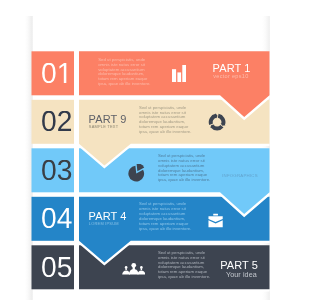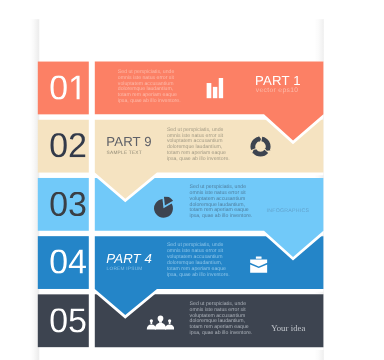--- a/index.html
+++ b/index.html
@@ -101,37 +101,38 @@
           <path transform="translate(1139 0)" d="M1049 389Q1049 194 925.0 87.0Q801 -20 571 -20Q357 -20 229.5 76.5Q102 173 78 362L264 379Q300 129 571 129Q707 129 784.5 196.0Q862 263 862 395Q862 510 773.5 574.5Q685 639 518 639H416V795H514Q662 795 743.5 859.5Q825 924 825 1038Q825 1151 758.5 1216.5Q692 1282 561 1282Q442 1282 368.5 1221.0Q295 1160 283 1049L102 1063Q122 1236 245.5 1333.0Q369 1430 563 1430Q775 1430 892.5 1331.5Q1010 1233 1010 1057Q1010 922 934.5 837.5Q859 753 715 723V719Q873 702 961.0 613.0Q1049 524 1049 389Z"></path>
         </g>
       </svg></div>
     <div class="icon" style="left:127.2px;top:148px;position:absolute;line-height:0;"><svg width="18.3" height="17.5" viewBox="0 0 107 102">
         <g fill="#3d4450" transform="translate(4 6)">
           <path d="M50,50L89.8,27.0A46,46 0 1 1 45.2,4.3Z"></path>
           <path d="M56.8,36.6L52.0,-9.1A46,46 0 0 1 96.6,13.6Z"></path>
         </g>
       </svg></div>
     <div class="lorem" style="left:139.1px;top:186.4px;color:#8cc5e9;">Sed ut perspiciatis, unde omnis iste natus error sit voluptatem accusantium doloremque laudantium, totam rem aperiam eaque ipsa, quae ab illo inventore.</div>
-    <div class="ptitle" style="left:88.6px;top:193.6px;color:#ffffff;font-style:italic;">PART 4</div>
+    <div class="ptitle" style="left:88.6px;top:193.6px;color:#ffffff;">PART 4</div>
     <div class="psub" style="left:88.8px;top:205.3px;color:#86c0e6;font-size:3.95px;letter-spacing:0.22px;">LOREM IPSUM</div>
     <div style="left:40.5px;top:192.4px;position:absolute;line-height:0;"><svg width="31.447798083747337" height="19.95" viewBox="0 0 2278 1409" preserveAspectRatio="none">
         <g transform="translate(0 1409) scale(1 -1)" fill="#ffffff">
           <path transform="translate(0 0)" d="M1059 705Q1059 352 934.5 166.0Q810 -20 567 -20Q324 -20 202.0 165.0Q80 350 80 705Q80 1068 198.5 1249.0Q317 1430 573 1430Q822 1430 940.5 1247.0Q1059 1064 1059 705ZM876 705Q876 1010 805.5 1147.0Q735 1284 573 1284Q407 1284 334.5 1149.0Q262 1014 262 705Q262 405 335.5 266.0Q409 127 569 127Q728 127 802.0 269.0Q876 411 876 705Z"></path>
           <path transform="translate(1139 0)" d="M881 319V0H711V319H47V459L692 1409H881V461H1079V319ZM711 1206Q709 1200 683.0 1153.0Q657 1106 644 1087L283 555L229 481L213 461H711Z"></path>
         </g>
       </svg></div>
     <div class="icon" style="left:208.3px;top:196.8px;position:absolute;line-height:0;"><svg width="15.2" height="15.2" viewBox="0 0 32 32">
         <g fill="#ffffff">
           <rect x="11" y="1.5" width="10" height="4" rx="0.6"></rect>
           <path d="M1 7 h30 v5.5 l-15 6.5 l-15 -6.5 Z"></path>
           <path d="M1 15.5 l15 6.4 l15 -6.4 v14.5 h-30 Z"></path>
         </g>
       </svg></div>
     <div class="lorem" style="left:158px;top:235px;color:#adb3bb;">Sed ut perspiciatis, unde omnis iste natus error sit voluptatem accusantium doloremque laudantium, totam rem aperiam eaque ipsa, quae ab illo inventore.</div>
-    <div class="psub" style="left:226px;top:253.5px;color:#c4c8ce;font-size:7.2px;letter-spacing:0.08px;font-family:Liberation Serif, serif;">Your idea</div>
+    <div class="ptitle" style="left:220.2px;top:243.4px;color:#ffffff;">PART 5</div>
+    <div class="psub" style="left:226px;top:253.5px;color:#c4c8ce;font-size:7.2px;letter-spacing:0.08px;">Your idea</div>
     <div style="left:40.5px;top:240.9px;position:absolute;line-height:0;"><svg width="31.447798083747337" height="19.95" viewBox="0 0 2278 1409" preserveAspectRatio="none">
         <g transform="translate(0 1409) scale(1 -1)" fill="#ffffff">
           <path transform="translate(0 0)" d="M1059 705Q1059 352 934.5 166.0Q810 -20 567 -20Q324 -20 202.0 165.0Q80 350 80 705Q80 1068 198.5 1249.0Q317 1430 573 1430Q822 1430 940.5 1247.0Q1059 1064 1059 705ZM876 705Q876 1010 805.5 1147.0Q735 1284 573 1284Q407 1284 334.5 1149.0Q262 1014 262 705Q262 405 335.5 266.0Q409 127 569 127Q728 127 802.0 269.0Q876 411 876 705Z"></path>
           <path transform="translate(1139 0)" d="M1053 459Q1053 236 920.5 108.0Q788 -20 553 -20Q356 -20 235.0 66.0Q114 152 82 315L264 336Q321 127 557 127Q702 127 784.0 214.5Q866 302 866 455Q866 588 783.5 670.0Q701 752 561 752Q488 752 425.0 729.0Q362 706 299 651H123L170 1409H971V1256H334L307 809Q424 899 598 899Q806 899 929.5 777.0Q1053 655 1053 459Z"></path>
         </g>
       </svg></div>
     <div class="icon" style="left:121.9px;top:245.3px;position:absolute;line-height:0;"><svg width="23.5" height="13.6" viewBox="0 0 228 132">
         <g fill="#ffffff">
           <circle cx="40" cy="62" r="13"></circle>
           <path d="M33 70h14v18h-14Z"></path>

